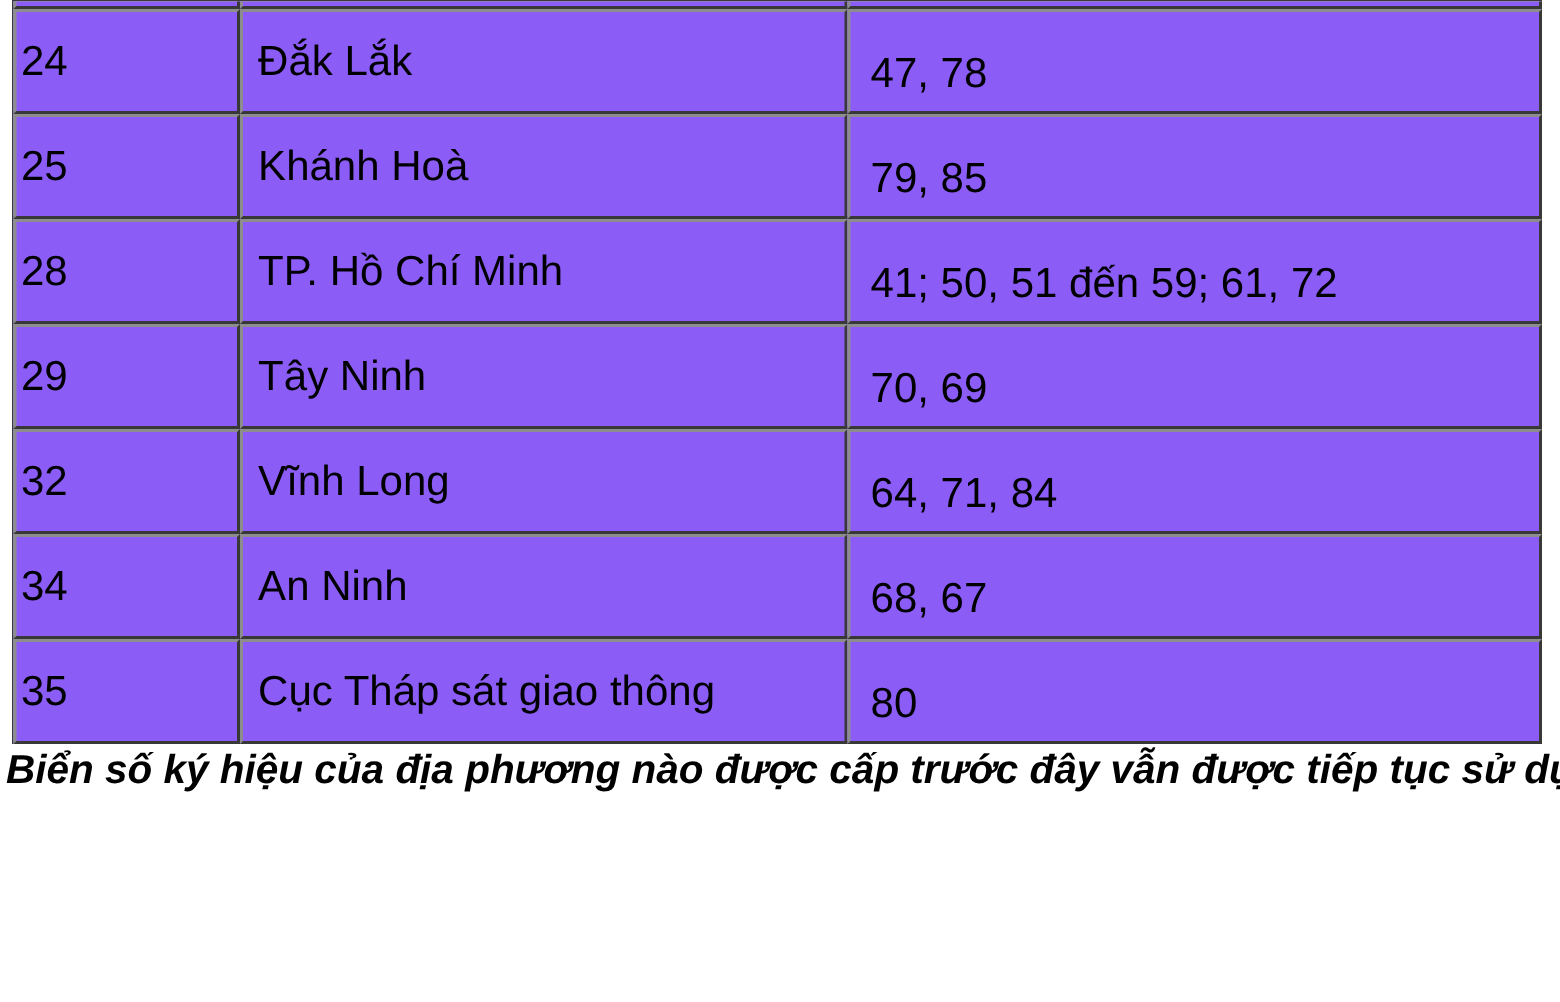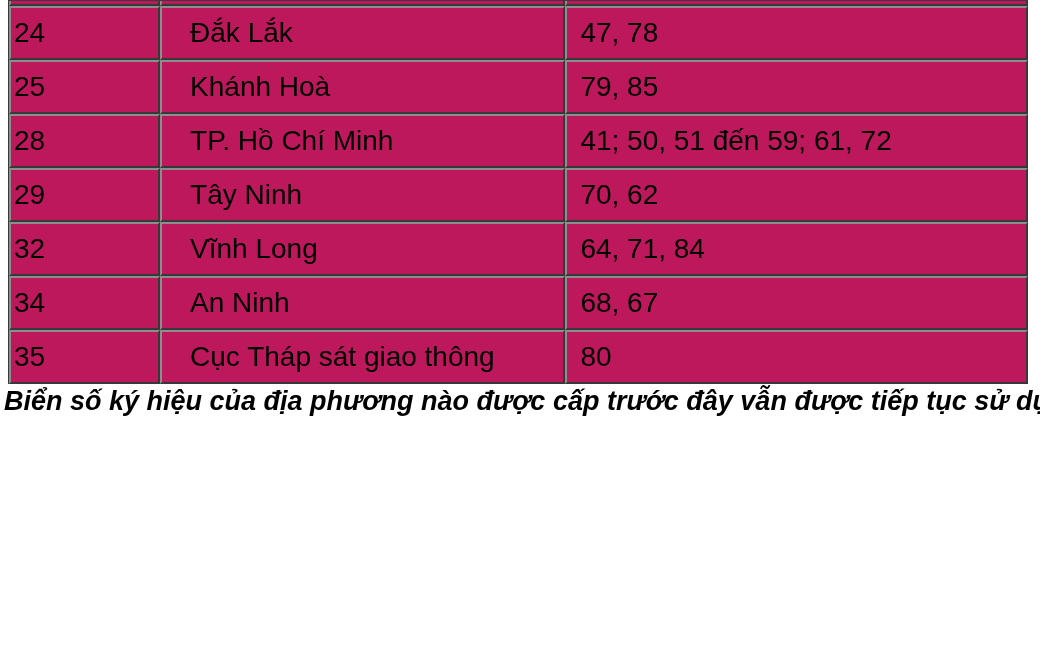--- a/index.html
+++ b/index.html
@@ -32,25 +32,25 @@
     border-top: 2px solid #8d8d8d;
     border-left: 2px solid #8d8d8d;
     border-bottom: 2px solid #383838;
     border-right: 2px solid #383838;
     height: 50px;
     vertical-align: middle;
     font-size: 28px;
     line-height: 1;
     white-space: nowrap;
     overflow: hidden;
-    background: #be185d;
+    background: #8b5cf6;
   }
   td.col-index { width: 141px; padding: 0 0 0 3px; }
-  td.col-name  { width: 385px; padding: 0 0 0 28px; }
-  td.col-codes { width: 440px; padding: 0 0 0 13px; }
+  td.col-name  { width: 385px; padding: 0 0 0 10px; }
+  td.col-codes { width: 440px; padding: 16px 0 0 13px; }
   tr.sliver-row td {
     height: 3px;
     border-top: none;
     padding: 0;
   }
   .caption {
     margin: 2px 0 0 4px;
     font-size: 27px;
     font-weight: bold;
     font-style: italic;
@@ -82,21 +82,21 @@
         <td class="col-codes">79, 85</td>
       </tr>
       <tr>
         <td class="col-index">28</td>
         <td class="col-name">TP. Hồ Chí Minh</td>
         <td class="col-codes">41; 50, 51 đến 59; 61, 72</td>
       </tr>
       <tr>
         <td class="col-index">29</td>
         <td class="col-name">Tây Ninh</td>
-        <td class="col-codes">70, 62</td>
+        <td class="col-codes">70, 69</td>
       </tr>
       <tr>
         <td class="col-index">32</td>
         <td class="col-name">Vĩnh Long</td>
         <td class="col-codes">64, 71, 84</td>
       </tr>
       <tr>
         <td class="col-index">34</td>
         <td class="col-name">An Ninh</td>
         <td class="col-codes">68, 67</td>

